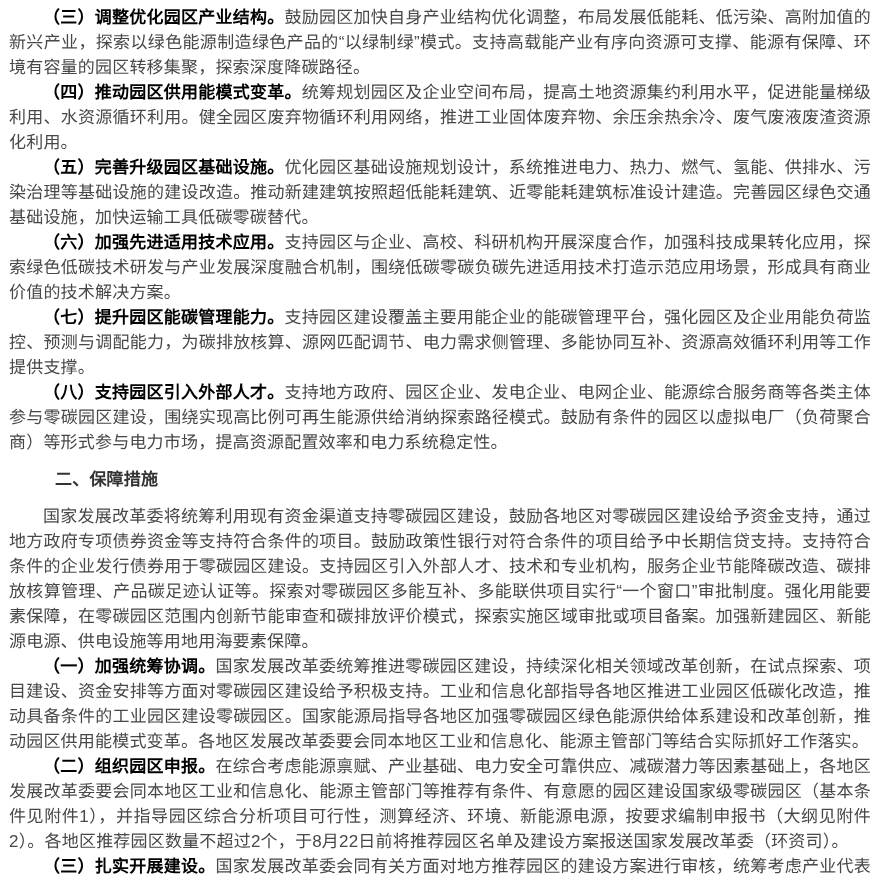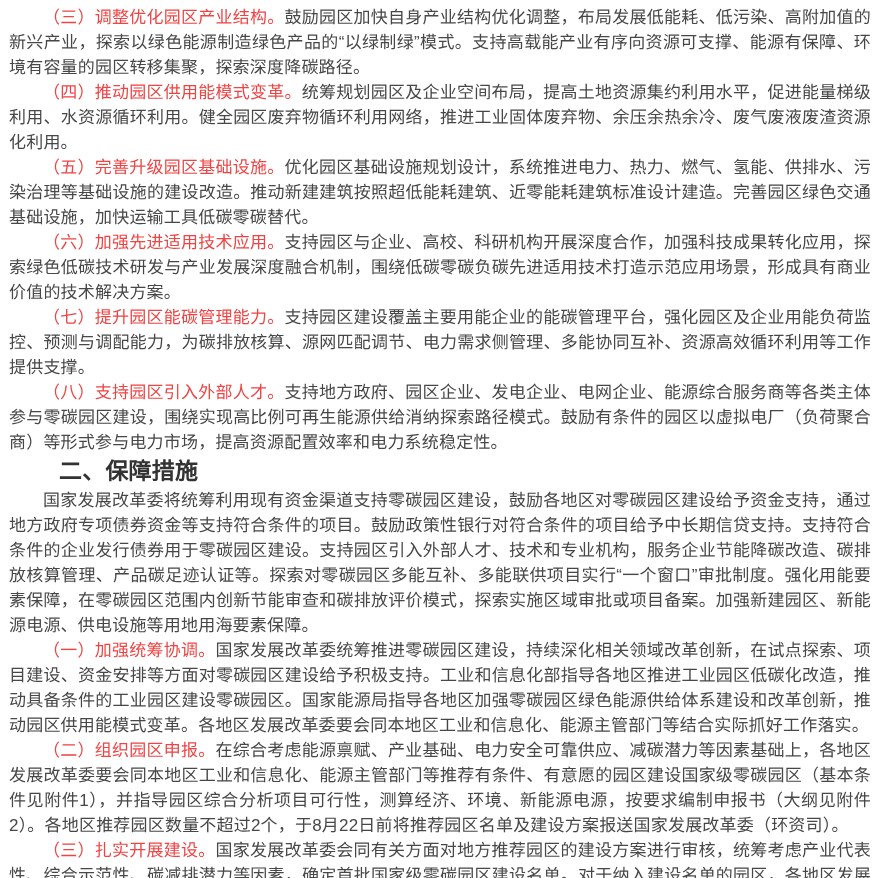--- a/index.html
+++ b/index.html
@@ -16,27 +16,27 @@
   .para {
     margin: 0;
     text-indent: 2em;
     font-size: 17px;
     line-height: 25px;
     text-align: justify;
     color: #474747;
     letter-spacing: 0.2px;
   }
   .para b {
-    color: #ef4444;
-    font-weight: normal;
+    color: #000000;
+    font-weight: bold;
   }
   .section-heading {
-    margin: 4px;
+    margin: 12px;
     text-indent: 2em;
-    font-size: 23px;
+    font-size: 17px;
     line-height: 25px;
     font-weight: bold;
     color: #333333;
     letter-spacing: 0.2px;
     font-family: Liberation Serif, serif;
   }
 </style>
 </head>
 <body>
 

